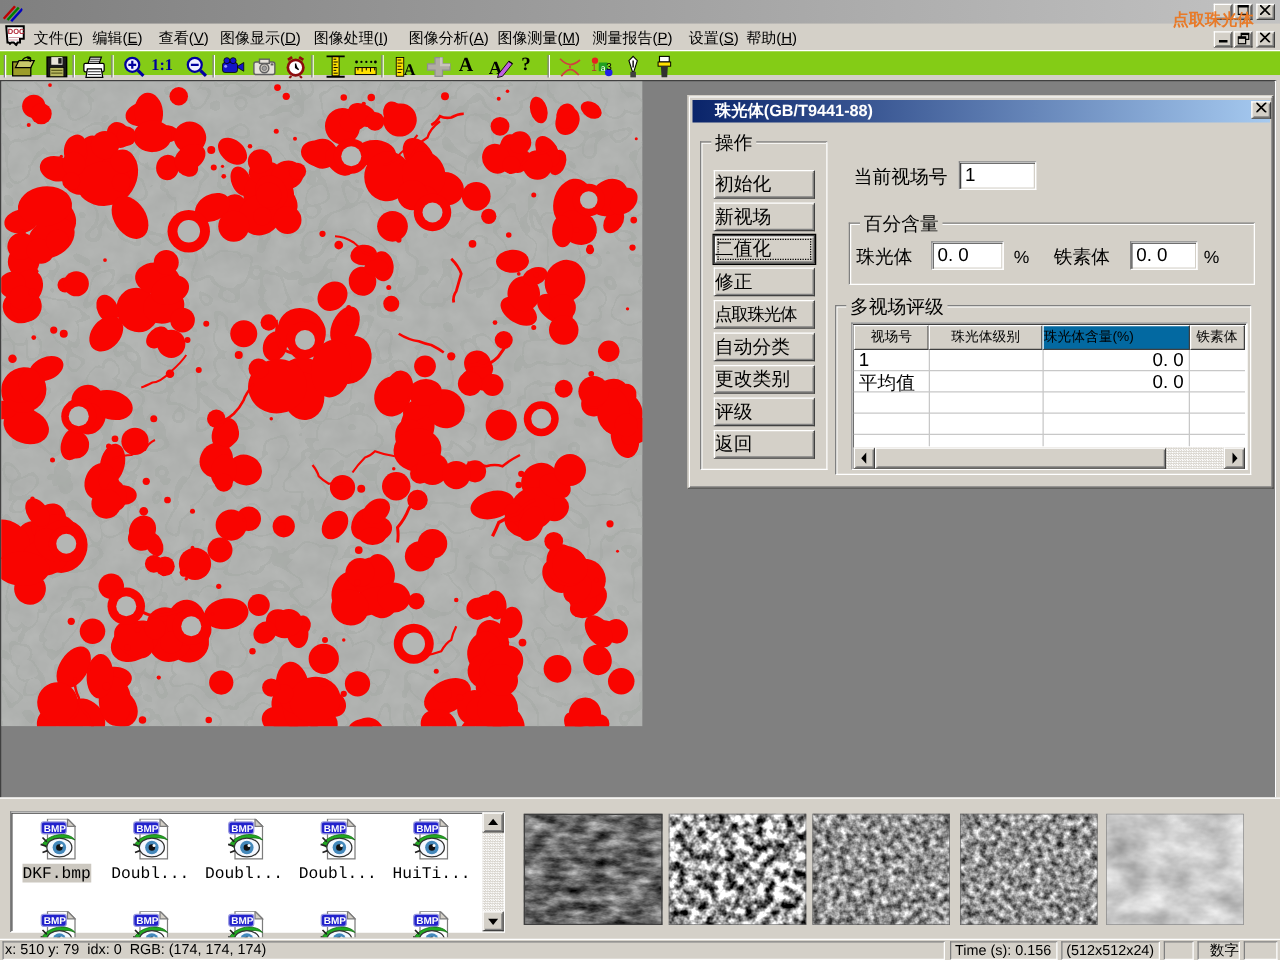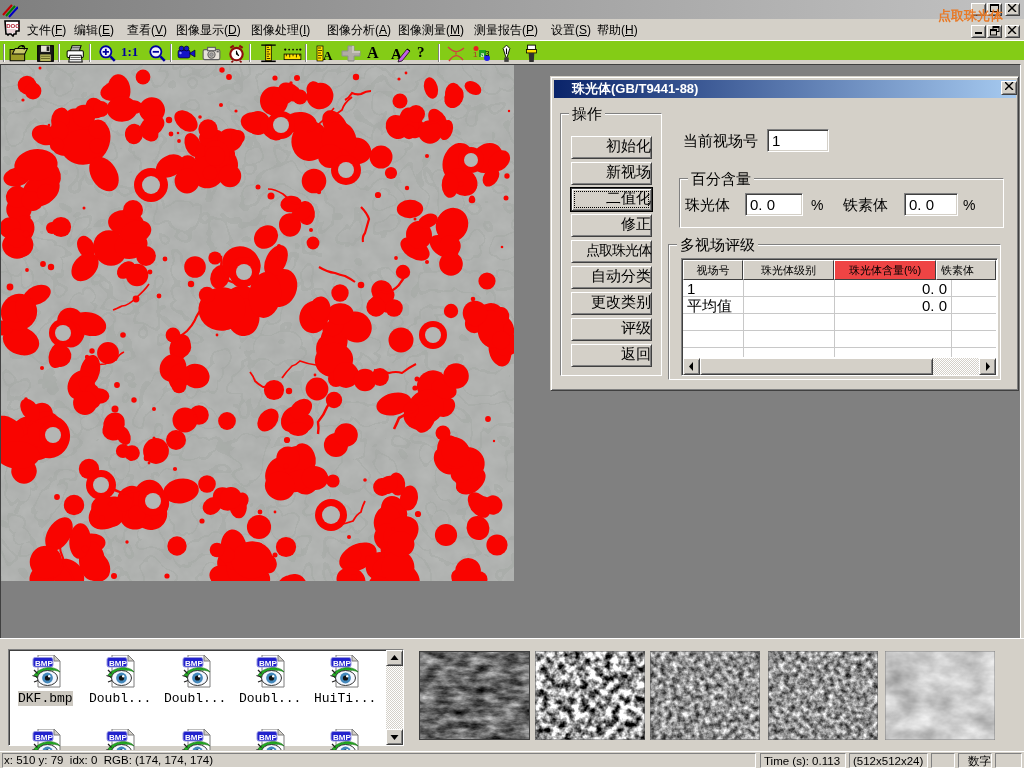--- a/index.html
+++ b/index.html
@@ -15,21 +15,21 @@
 #mdi{position:absolute;left:0;top:64px;width:1021px;height:574px;background:#808080;border-top:1px solid #404040;border-left:1px solid #404040;border-right:1px solid #fff}
 #micro{position:absolute;left:0px;top:0px;width:513px;height:516px}
 #bottompanel{position:absolute;left:0;top:638px;width:1024px;height:112px;background:#d4d0c8;border-top:1px solid #fff}
 #filebox{position:absolute;left:8px;top:10px;width:396px;height:97px;background:#fff;border:1px solid;border-color:#808080 #fff #fff #808080;box-shadow:inset 1px 1px 0 #404040}
 #statusbar{position:absolute;left:0;top:750px;width:1024px;height:18px;background:#d4d0c8;border-top:1px solid #d4d0c8;font-size:11.5px;color:#000}
 .sfield{position:absolute;top:2px;height:15px;border:1px solid;border-color:#808080 #fff #fff #808080;font-size:11.5px;padding-left:3px;line-height:14px}
 #dialog{position:absolute;left:549px;top:11px;width:469px;height:315px;background:#d4d0c8;border:1px solid;border-color:#d4d0c8 #404040 #404040 #d4d0c8;box-shadow:inset 1px 1px 0 #fff,inset -1px -1px 0 #808080}
 #dtitle{position:absolute;left:3px;top:3px;width:462px;height:18px;background:linear-gradient(to right,#0a246a,#a6caf0);color:#fff;font-weight:bold;font-size:13px;line-height:18px;padding-left:18px;font-family:"Liberation Sans",sans-serif}
 .group{position:absolute;border:1px solid;border-color:#808080 #fff #fff #808080;box-shadow:1px 1px 0 #fff inset}
 .grouplabel{position:absolute;top:-9px;left:8px;background:#d4d0c8;padding:0 3px;font-size:15px}
-.dbtn{position:absolute;left:10px;width:81px;height:23px;background:#d4d0c8;border:1px solid;border-color:#fff #404040 #404040 #fff;box-shadow:inset 1px 1px 0 #d4d0c8,inset -1px -1px 0 #808080;font-size:15px;text-align:right;line-height:21px;font-family:Liberation Mono, monospace}
+.dbtn{position:absolute;left:10px;width:81px;height:23px;background:#d4d0c8;border:1px solid;border-color:#fff #404040 #404040 #fff;box-shadow:inset 1px 1px 0 #d4d0c8,inset -1px -1px 0 #808080;font-size:15px;text-align:left;line-height:21px;font-family:Liberation Sans, sans-serif}
 .dinput{position:absolute;background:#fff;border:1px solid;border-color:#808080 #fff #fff #808080;box-shadow:inset 1px 1px 0 #404040,inset -1px -1px 0 #d4d0c8;font-size:15px;padding:2px 0 0 4px}
 .dlabel{position:absolute;font-size:15px;color:#000}
 </style></head>
 <body>
 
 <div id="titlebar">
  <svg class="abs" style="left:2px;top:2px" width="16" height="16" viewBox="0 0 16 16">
   <path d="M1 13 L10 3" stroke="#c00000" stroke-width="2" fill="none"></path>
   <path d="M4 14 L13 4" stroke="#008000" stroke-width="2" fill="none"></path>
   <path d="M7 15 L16 5" stroke="#0000c0" stroke-width="2" fill="none"></path>
@@ -756,21 +756,21 @@
   <div class="dlabel" style="left:163px;top:17px">铁素体</div>
   <div class="dinput" style="left:224px;top:14px;width:54px;height:23px">0. 0</div>
   <div class="dlabel" style="left:283px;top:18px;font-size:14px">%</div>
  </div>
  <div class="group" style="left:117px;top:167px;width:333px;height:136px">
   <span class="grouplabel">多视场评级</span>
   <div style="position:absolute;left:12px;top:13px;width:317px;height:118px;background:#fff;border:1px solid;border-color:#808080 #fff #fff #808080;box-shadow:inset 1px 1px 0 #404040">
    <div style="position:absolute;left:1px;top:1px;width:313px;height:20px;display:flex;font-size:11px">
     <div style="width:60px;background:#d4d0c8;border:1px solid;border-color:#fff #404040 #404040 #fff;text-align:center;line-height:19px">视场号</div>
     <div style="width:91px;background:#d4d0c8;border:1px solid;border-color:#fff #404040 #404040 #fff;text-align:center;line-height:19px">珠光体级别</div>
-    <div style="width:102px;background:#ef4444;border:1px solid;border-color:#fff #404040 #404040 #fff;text-align:center;line-height:19px">珠光体含量(%)</div>
+    <div style="width:118px;background:#0369a1;border:1px solid;border-color:#fff #404040 #404040 #fff;line-height:19px">珠光体含量(%)</div>
     <div style="width:48px;background:#d4d0c8;border:1px solid;border-color:#fff #404040 #404040 #fff;text-align:left;line-height:19px;padding-left:4px;overflow:hidden;white-space:nowrap;flex:1">铁素体</div>
    </div>
    <div style="position:absolute;left:1px;top:21px;width:313px;height:77px;font-size:15px">
     <div style="position:absolute;left:60px;top:0;width:1px;height:77px;background:#c8c8c8"></div>
     <div style="position:absolute;left:151px;top:0;width:1px;height:77px;background:#c8c8c8"></div>
     <div style="position:absolute;left:268px;top:0;width:1px;height:77px;background:#c8c8c8"></div>
     <div style="position:absolute;left:0;top:16px;width:313px;height:1px;background:#c8c8c8"></div>
     <div style="position:absolute;left:0;top:33px;width:313px;height:1px;background:#c8c8c8"></div>
     <div style="position:absolute;left:0;top:50px;width:313px;height:1px;background:#c8c8c8"></div>
             <div style="position:absolute;left:0;top:67px;width:313px;height:1px;background:#c8c8c8"></div>
@@ -907,18 +907,18 @@
  <rect width="110" height="89" filter="url(#t5)"></rect>
       <rect width="110" height="89" fill="none" stroke="#808080"></rect>
 </svg>
 
 </div>
 
 <div id="statusbar">
  <div style="position:absolute;left:0;top:0;width:1024px;height:1px;background:#fff"></div>
  <span class="abs" style="left:4px;top:3px">x: 510 y: 79&nbsp; idx: 0&nbsp; RGB: (174, 174, 174)</span>
  <div class="sfield" style="left:2px;width:754px"></div>
- <div class="sfield" style="left:760px;width:86px">Time (s): 0.113</div>
+ <div class="sfield" style="left:760px;width:86px">Time (s): 0.156</div>
  <div class="sfield" style="left:849px;width:79px">(512x512x24)</div>
  <div class="sfield" style="left:931px;width:24px"></div>
  <div class="sfield" style="left:958px;width:34px;text-align:right">数字</div>
  <div class="sfield" style="left:995px;width:27px"></div>
 </div>
 
 </body></html>

